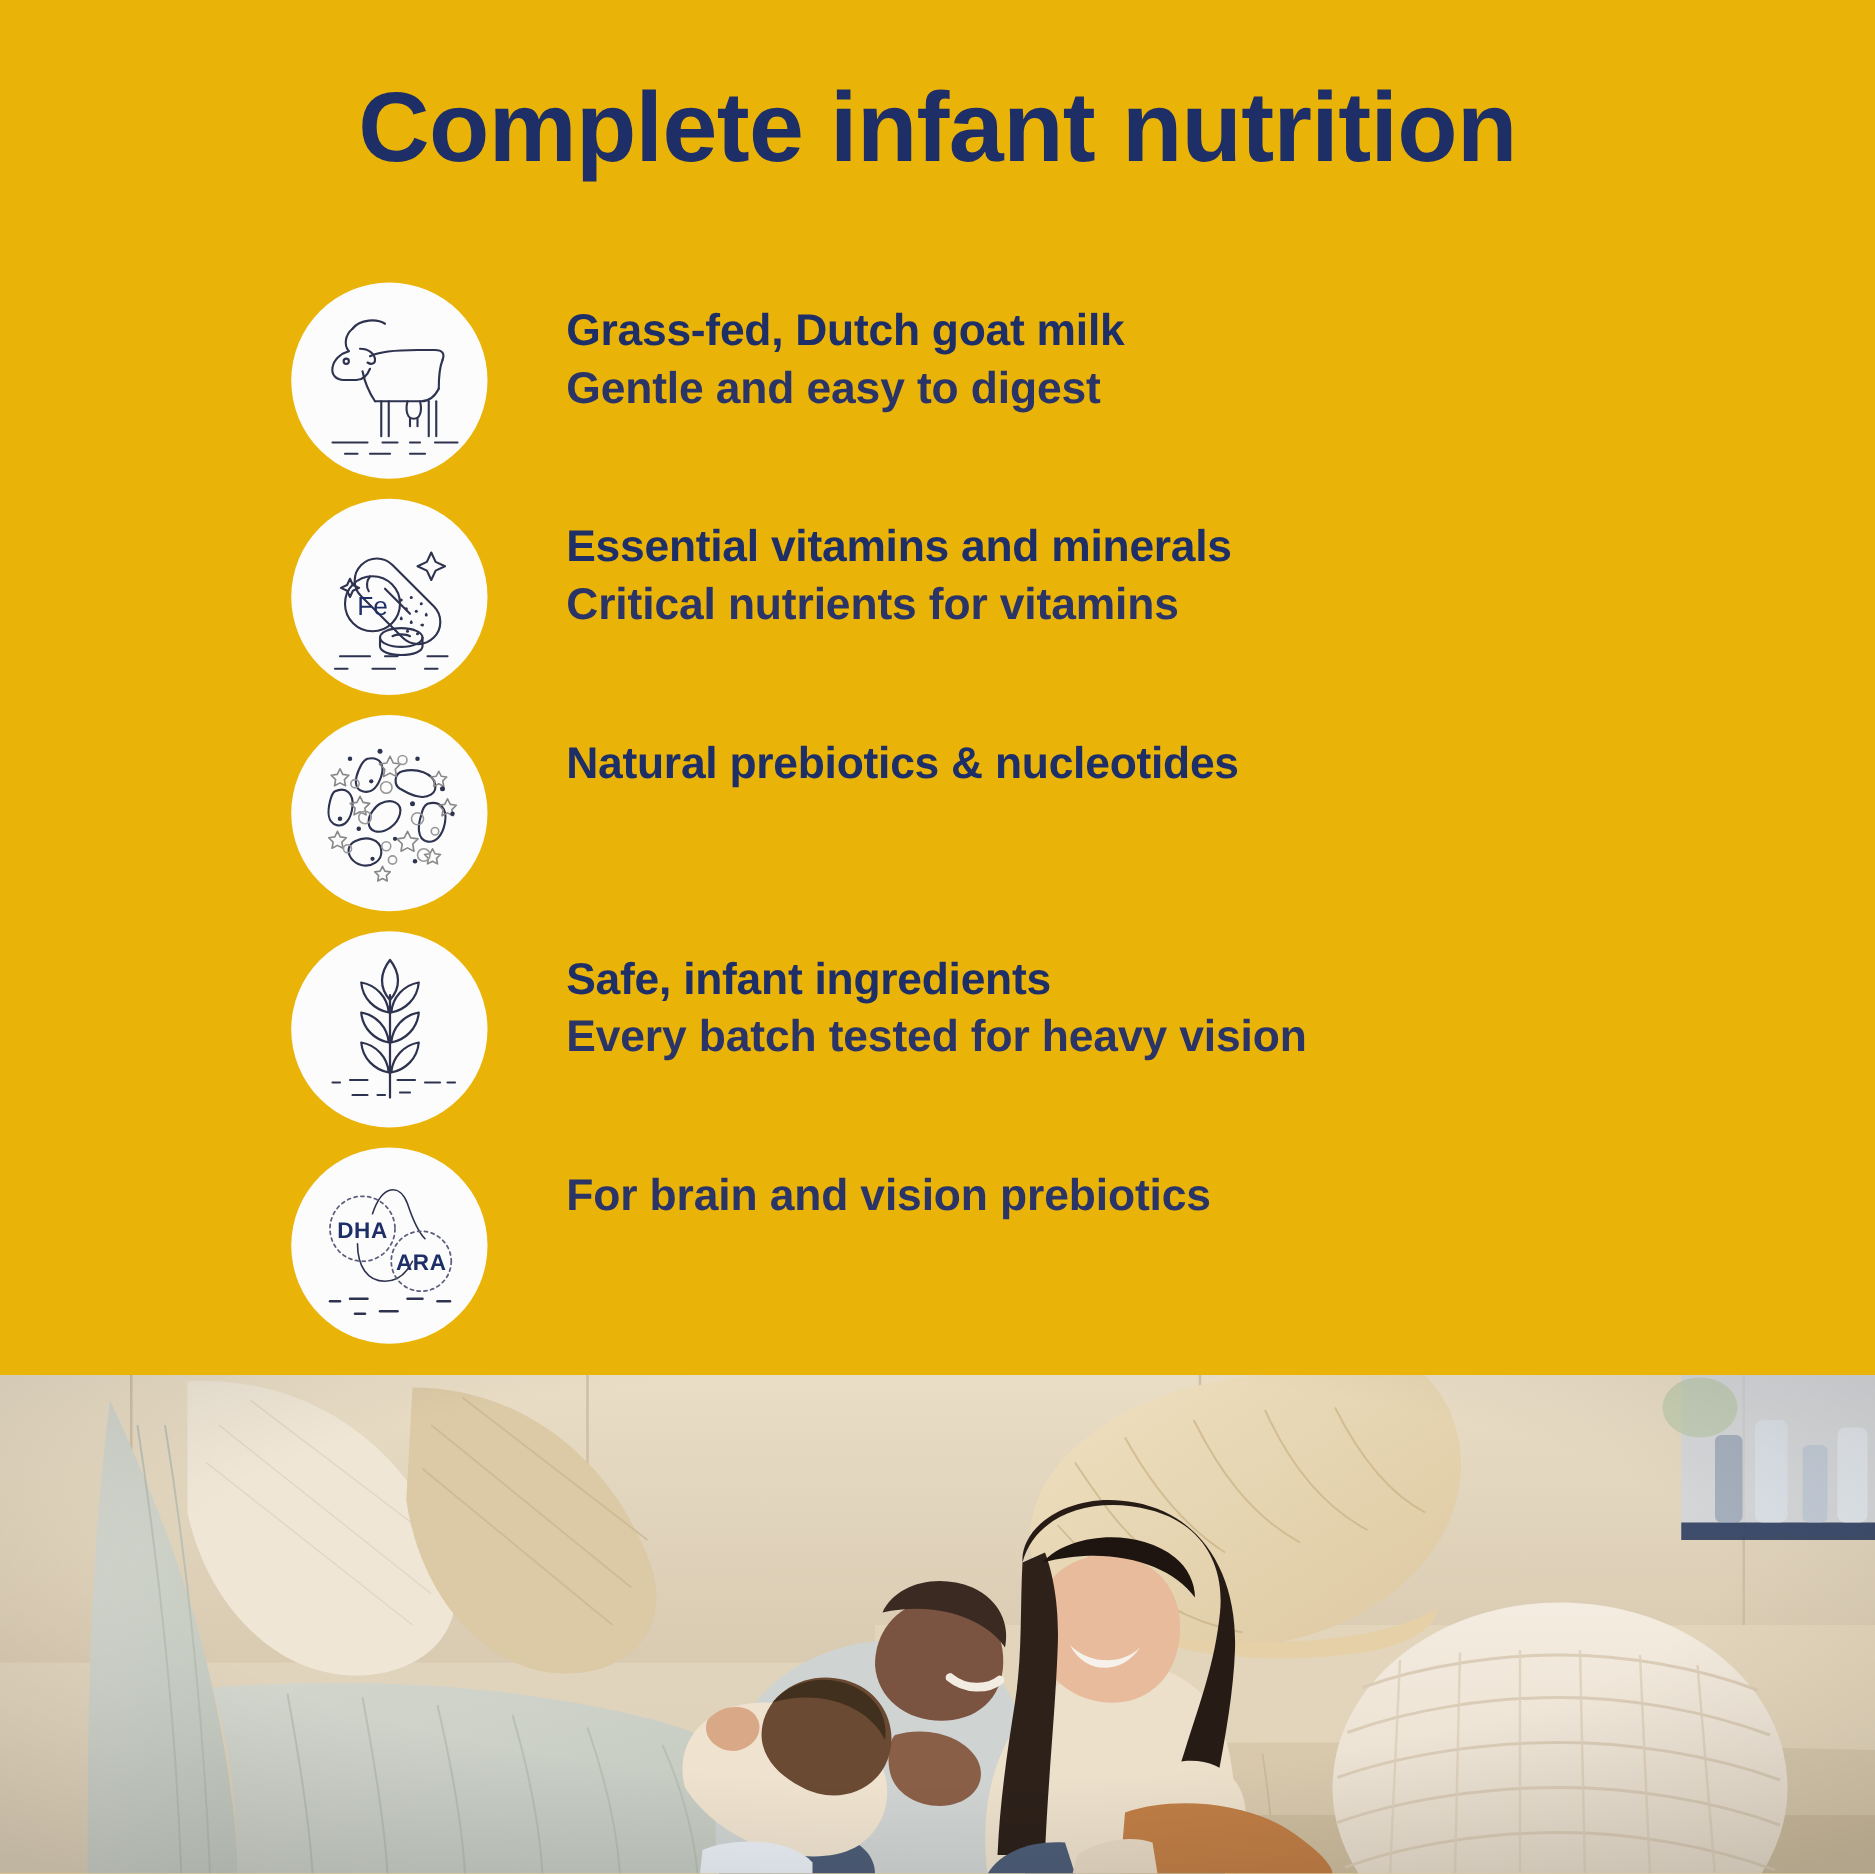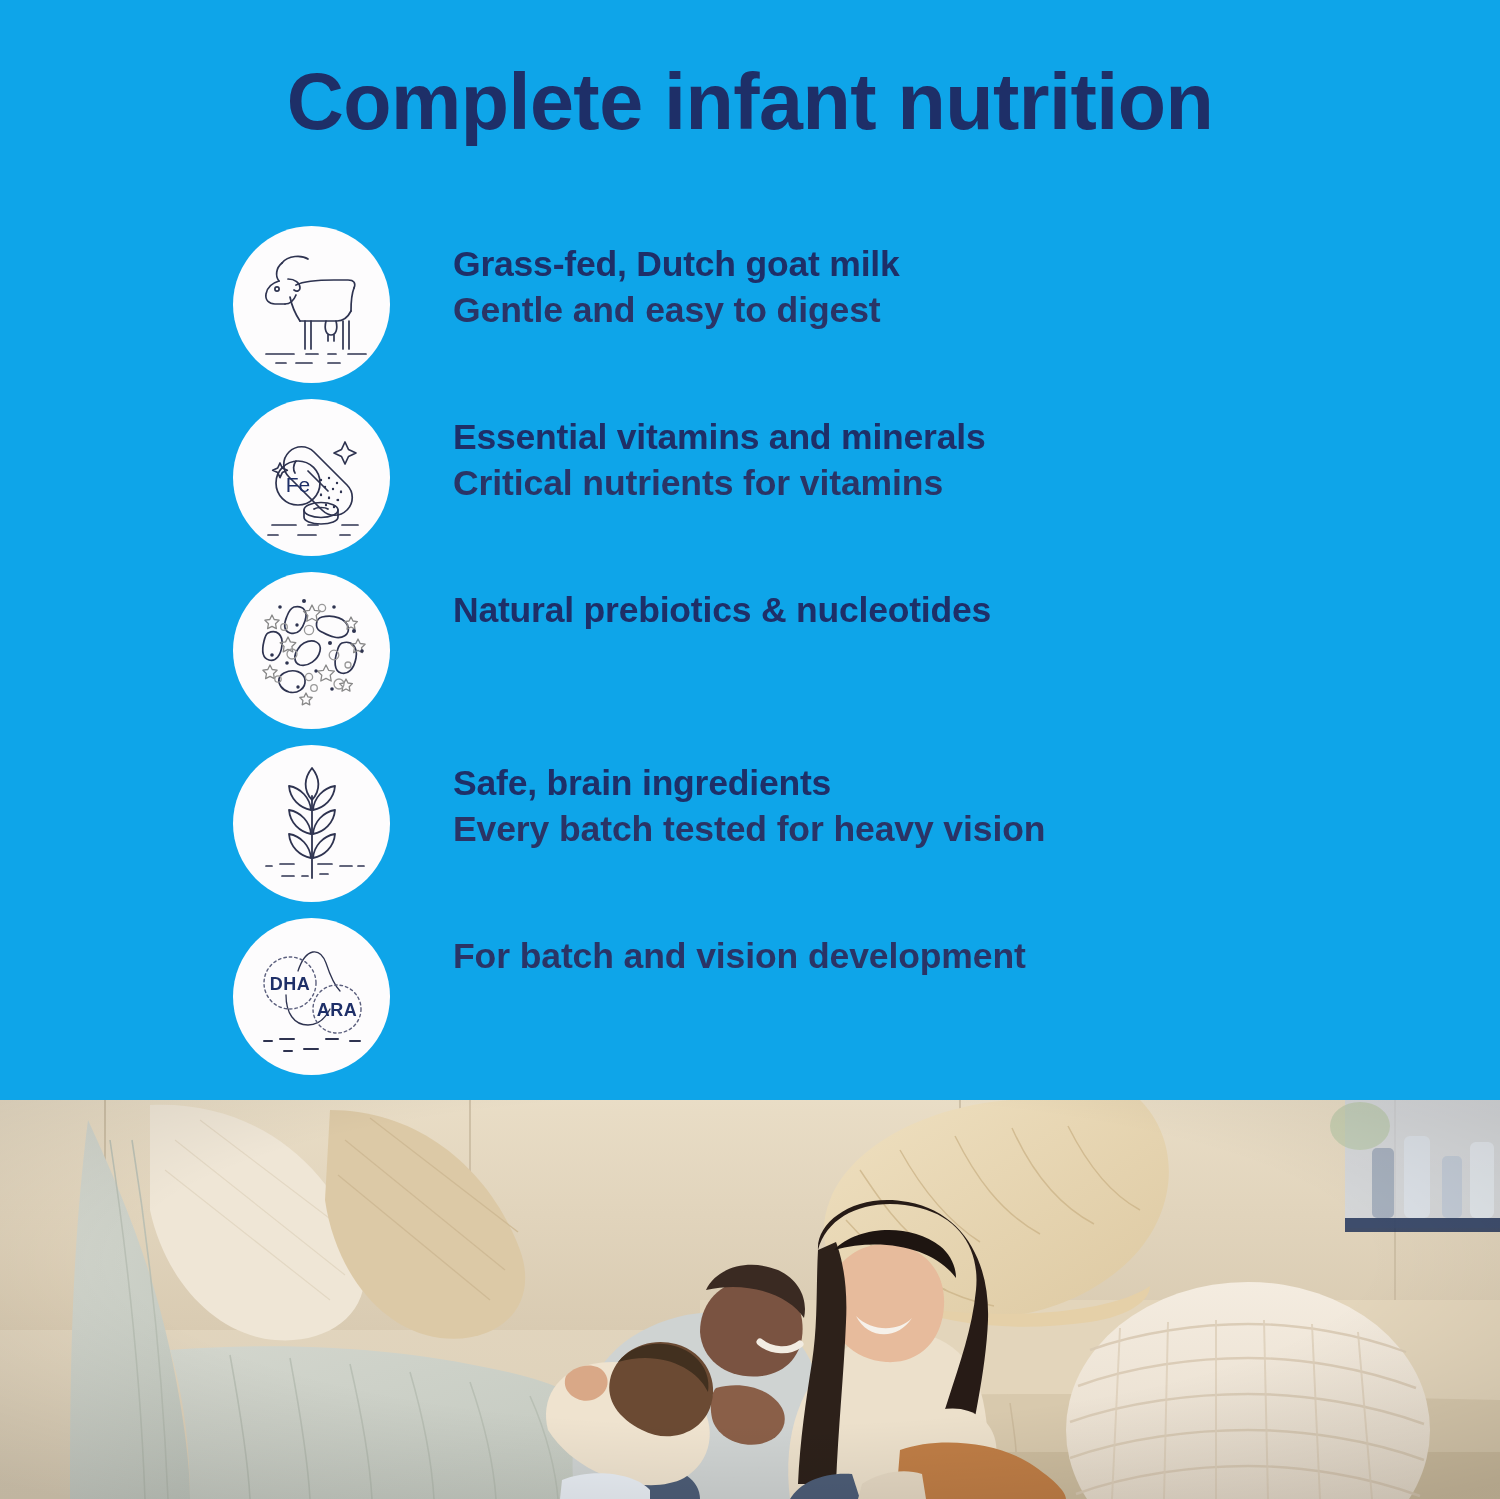--- a/index.html
+++ b/index.html
@@ -9,21 +9,21 @@
     height: 1499px;
     overflow: hidden;
     font-family: "Liberation Sans", sans-serif;
     background: #d7cde9;
   }
 
   .poster {
     position: relative;
     width: 1500px;
     height: 1499px;
-    background: #0ea5e9;
+    background: #eab308;
     overflow: hidden;
   }
 
   
   .title {
     position: absolute;
     top: 62px;
     left: 0;
     width: 1500px;
     text-align: center;
@@ -299,21 +299,21 @@
             <path d="M76 110 L 90 110"></path>
             <path d="M98 112 L 110 112"></path>
             <path d="M116 112 L 122 112"></path>
             <path d="M40 122 L 52 122"></path>
             <path d="M60 122 L 66 122"></path>
             <path d="M78 120 L 86 120"></path>
           </g>
         </svg>
       </div>
       <div class="feature-text">
-        <div class="feature-head">Safe, brain ingredients</div>
+        <div class="feature-head">Safe, infant ingredients</div>
         <div class="feature-sub">Every batch tested for heavy vision</div>
       </div>
     </div>
 
     <div class="feature-row">
       <div class="icon-badge">
         <svg width="140" height="140" viewBox="0 0 140 140" fill="none" stroke="#2e3350" stroke-width="1.5" stroke-linecap="round" stroke-linejoin="round">
 
           <path d="M56 44 C 64 20, 78 20, 84 36 C 88 48, 92 58, 98 64" stroke-width="1.3"></path>
           <path d="M44 68 C 44 86, 52 98, 66 98 C 78 98, 84 90, 88 82" stroke-width="1.3"></path>
@@ -328,21 +328,21 @@
             <path d="M22 114 L 30 114"></path>
             <path d="M38 112 L 52 112"></path>
             <path d="M84 112 L 96 112"></path>
             <path d="M108 114 L 118 114"></path>
             <path d="M42 124 L 50 124"></path>
             <path d="M62 122 L 76 122"></path>
           </g>
         </svg>
       </div>
       <div class="feature-text">
-        <div class="feature-sub">For batch and vision development</div>
+        <div class="feature-sub">For brain and vision prebiotics</div>
       </div>
     </div>
 
   </div>
 
   <div class="photo">
     <svg viewBox="0 0 1500 399" preserveAspectRatio="none" xmlns="http://www.w3.org/2000/svg">
       <defs>
         <linearGradient id="wall" x1="0" y1="0" x2="0" y2="1">
           <stop offset="0" stop-color="#e6dac4"></stop>

